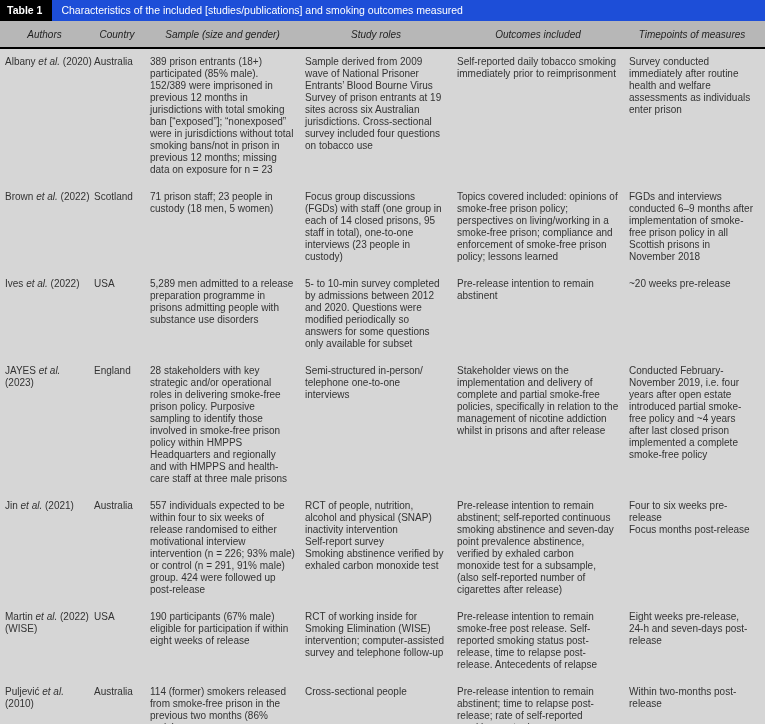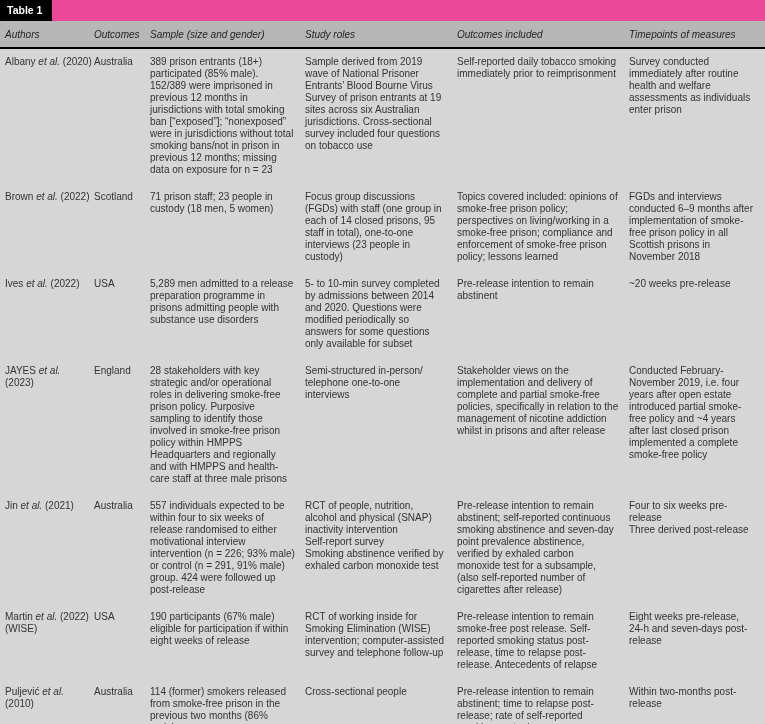--- a/index.html
+++ b/index.html
@@ -14,21 +14,21 @@
     min-height: 724px;
     background: #d6d6d6;
     box-sizing: border-box;
     display: flex;
     flex-direction: column;
   }
   
   .title-bar {
     display: flex;
     align-items: stretch;
-    background: #ec4899;
+    background: #1d4ed8;
     color: #ffffff;
     font-size: 10.5px;
     line-height: 1;
   }
   .table-label {
     background: #000000;
     font-weight: bold;
     padding: 5px 10px 5px 7px;
     white-space: nowrap;
   }
@@ -39,21 +39,21 @@
   
   table {
     border-collapse: collapse;
     table-layout: fixed;
     width: 765px;
   }
   thead th {
     background: #b7b7b7;
     font-style: italic;
     font-weight: normal;
-    text-align: left;
+    text-align: center;
     font-size: 10px;
     color: #1f1f1f;
     padding: 8px 10px 7px 0;
     border-bottom: 2.5px solid #000000;
     vertical-align: middle;
     margin-top: 14px;
   }
   thead th.first, td.authors { padding-left: 5px; }
   tbody td {
     vertical-align: top;
@@ -66,65 +66,66 @@
   td.authors { padding-right: 2px; }
   td.authors i { font-style: italic; }
 </style>
 </head>
 <body>
 
 <div class="table-wrap">
 
   <div class="title-bar">
     <span class="table-label">Table 1</span>
+    <span class="table-title">Characteristics of the included [studies/publications] and smoking outcomes measured</span>
   </div>
 
   <table>
     <colgroup>
       <col style="width:94px">
         <col style="width:56px">
         <col style="width:155px">
       <col style="width:152px">
         <col style="width:172px">
         <col style="width:136px">
     </colgroup>
     <thead>
       <tr>
         <th class="first">Authors</th>
-        <th>Outcomes</th>
+        <th>Country</th>
         <th>Sample (size and gender)</th>
         <th>Study roles</th>
         <th>Outcomes included</th>
         <th>Timepoints of measures</th>
       </tr>
     </thead>
     <tbody>
   <tr>
     <td class="authors"><span>Albany </span><i>et al.</i><span> (2020)</span></td>
     <td>Australia</td>
     <td>389 prison entrants (18+) participated (85% male). 152/389 were imprisoned in previous 12 months in jurisdictions with total smoking ban [“exposed”]; “nonexposed” were in jurisdictions without total smoking bans/not in prison in previous 12 months; missing data on exposure for n = 23</td>
-    <td>Sample derived from 2019 wave of National Prisoner Entrants’ Blood Bourne Virus Survey of prison entrants at 19 sites across six Australian jurisdictions. Cross-sectional survey included four questions on tobacco use</td>
+    <td>Sample derived from 2009 wave of National Prisoner Entrants’ Blood Bourne Virus Survey of prison entrants at 19 sites across six Australian jurisdictions. Cross-sectional survey included four questions on tobacco use</td>
     <td>Self-reported daily tobacco smoking immediately prior to reimprisonment</td>
     <td>Survey conducted immediately after routine health and welfare assessments as individuals enter prison</td>
   </tr>
 
   <tr>
     <td class="authors"><span>Brown </span><i>et al.</i><span> (2022)</span></td>
     <td>Scotland</td>
     <td>71 prison staff; 23 people in custody (18 men, 5 women)</td>
     <td>Focus group discussions (FGDs) with staff (one group in each of 14 closed prisons, 95 staff in total), one-to-one interviews (23 people in custody)</td>
     <td>Topics covered included: opinions of smoke-free prison policy; perspectives on living/working in a smoke-free prison; compliance and enforcement of smoke-free prison policy; lessons learned</td>
     <td>FGDs and interviews conducted 6–9 months after implementation of smoke-free prison policy in all Scottish prisons in November 2018</td>
   </tr>
 
   <tr>
     <td class="authors"><span>Ives </span><i>et al.</i><span> (2022)</span></td>
     <td>USA</td>
     <td>5,289 men admitted to a release preparation programme in prisons admitting people with substance use disorders</td>
-    <td>5- to 10-min survey completed by admissions between 2014 and 2020. Questions were modified periodically so answers for some questions only available for subset</td>
+    <td>5- to 10-min survey completed by admissions between 2012 and 2020. Questions were modified periodically so answers for some questions only available for subset</td>
     <td>Pre-release intention to remain abstinent</td>
     <td>~20 weeks pre-release</td>
   </tr>
 
   <tr>
     <td class="authors"><span>JAYES </span><i>et al.</i><span> (2023)</span></td>
     <td>England</td>
     <td>28 stakeholders with key strategic and/or operational roles in delivering smoke-free prison policy. Purposive sampling to identify those involved in smoke-free prison policy within HMPPS Headquarters and regionally and with HMPPS and health-care staff at three male prisons</td>
     <td>Semi-structured in-person/ telephone one-to-one interviews</td>
     <td>Stakeholder views on the implementation and delivery of complete and partial smoke-free policies, specifically in relation to the management of nicotine addiction whilst in prisons and after release</td>
@@ -133,21 +134,21 @@
 
   <tr>
     <td class="authors"><span>Jin </span><i>et al.</i><span> (2021)</span></td>
     <td>Australia</td>
     <td>557 individuals expected to be within four to six weeks of release randomised to either motivational interview intervention (n = 226; 93% male) or control (n = 291, 91% male) group. 424 were followed up post-release</td>
     <td>RCT of people, nutrition, alcohol and physical (SNAP) inactivity intervention
 Self-report survey
 Smoking abstinence verified by exhaled carbon monoxide test</td>
     <td>Pre-release intention to remain abstinent; self-reported continuous smoking abstinence and seven-day point prevalence abstinence, verified by exhaled carbon monoxide test for a subsample, (also self-reported number of cigarettes after release)</td>
     <td>Four to six weeks pre-release
-Three derived post-release</td>
+Focus months post-release</td>
   </tr>
 
   <tr>
     <td class="authors"><span>Martin </span><i>et al.</i><span> (2022) (WISE)</span></td>
     <td>USA</td>
     <td>190 participants (67% male) eligible for participation if within eight weeks of release</td>
     <td>RCT of working inside for Smoking Elimination (WISE) intervention; computer-assisted survey and telephone follow-up</td>
     <td>Pre-release intention to remain smoke-free post release. Self-reported smoking status post-release, time to relapse post-release. Antecedents of relapse</td>
     <td>Eight weeks pre-release, 24-h and seven-days post-release</td>
   </tr>

